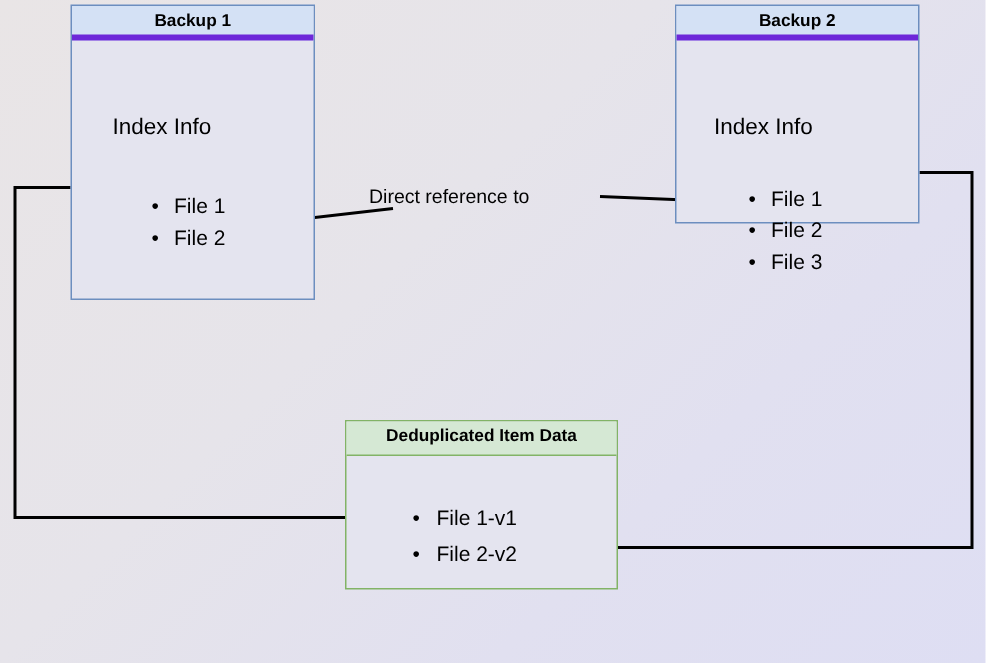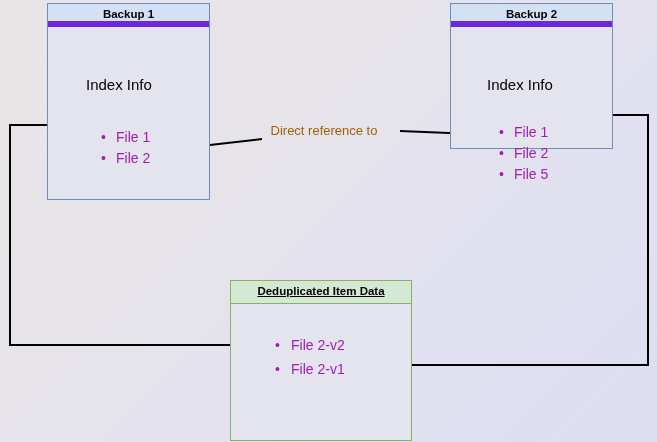--- a/index.html
+++ b/index.html
@@ -37,72 +37,70 @@
   }
   .box-header {
     box-sizing: border-box;
     height: 23px;
     line-height: 21px;
     text-align: center;
     font-size: 11.5px;
     font-weight: bold;
     color: #000;
     background: #d4e1f5;
-    border-bottom: 6px solid #6d28d9;
+    border-bottom: 4px solid #6d28d9;
   }
   .box.green > .box-header {
     background: #d5e8d4;
     border-bottom: 1px solid #82b366;
   }
   .box-body {
     position: relative;
     height: calc(100% - 23px);
   }
   .index-title {
     position: absolute;
     font-size: 15px;
     color: #000;
     white-space: nowrap;
-    margin-left: 11px;
   }
   .file-list {
     position: absolute;
     margin: 0;
     padding: 0;
     list-style: none;
   }
   .file-list li {
     position: relative;
     font-size: 14px;
     line-height: 21px;
-    color: #a21caf;
+    color: #000000;
     padding-left: 15px;
     white-space: nowrap;
   }
   .file-list li::before {
     content: "\2022";
     position: absolute;
     left: 0;
     top: 0;
     font-size: 14px;
     line-height: 21px;
   }
   .file-list.dedup li {
     line-height: 24px;
     padding-left: 16px;
   }
   .file-list.dedup li::before {
     line-height: 24px;
   }
   .edge-label {
     position: absolute;
-    text-align: center;
     font-size: 13px;
     line-height: 17px;
-    color: #a16207;
+    color: #000000;
     white-space: nowrap;
   }
 </style>
 </head>
 <body>
 
 <div id="stage">
 
   <svg class="edges" viewBox="0 0 657 442">
     <defs>
@@ -130,31 +128,31 @@
     </div>
   </div>
 
   <div class="box" style="left:450px; top:3px; width:163px; height:146px;">
     <div class="box-header">Backup 2</div>
     <div class="box-body">
       <div class="index-title" style="left:25px; top:49px;">Index Info</div>
       <ul class="file-list" style="left:48px; top:95px;">
         <li>File 1</li>
         <li>File 2</li>
-        <li>File 5</li>
+        <li>File 3</li>
       </ul>
     </div>
   </div>
 
-  <div class="box green" style="left:230px; top:280px; width:182px; height:161px;text-decoration:underline;">
+  <div class="box green" style="left:230px; top:280px; width:182px; height:113px;">
     <div class="box-header">Deduplicated Item Data</div>
     <div class="box-body">
       <ul class="file-list dedup" style="left:44px; top:29px;">
+        <li>File 1-v1</li>
         <li>File 2-v2</li>
-        <li>File 2-v1</li>
       </ul>
     </div>
   </div>
 
   <div class="edge-label" style="left:246px; top:122px; width:156px;">
     <div>Direct reference to</div>
   </div>
 
 </div>
 

